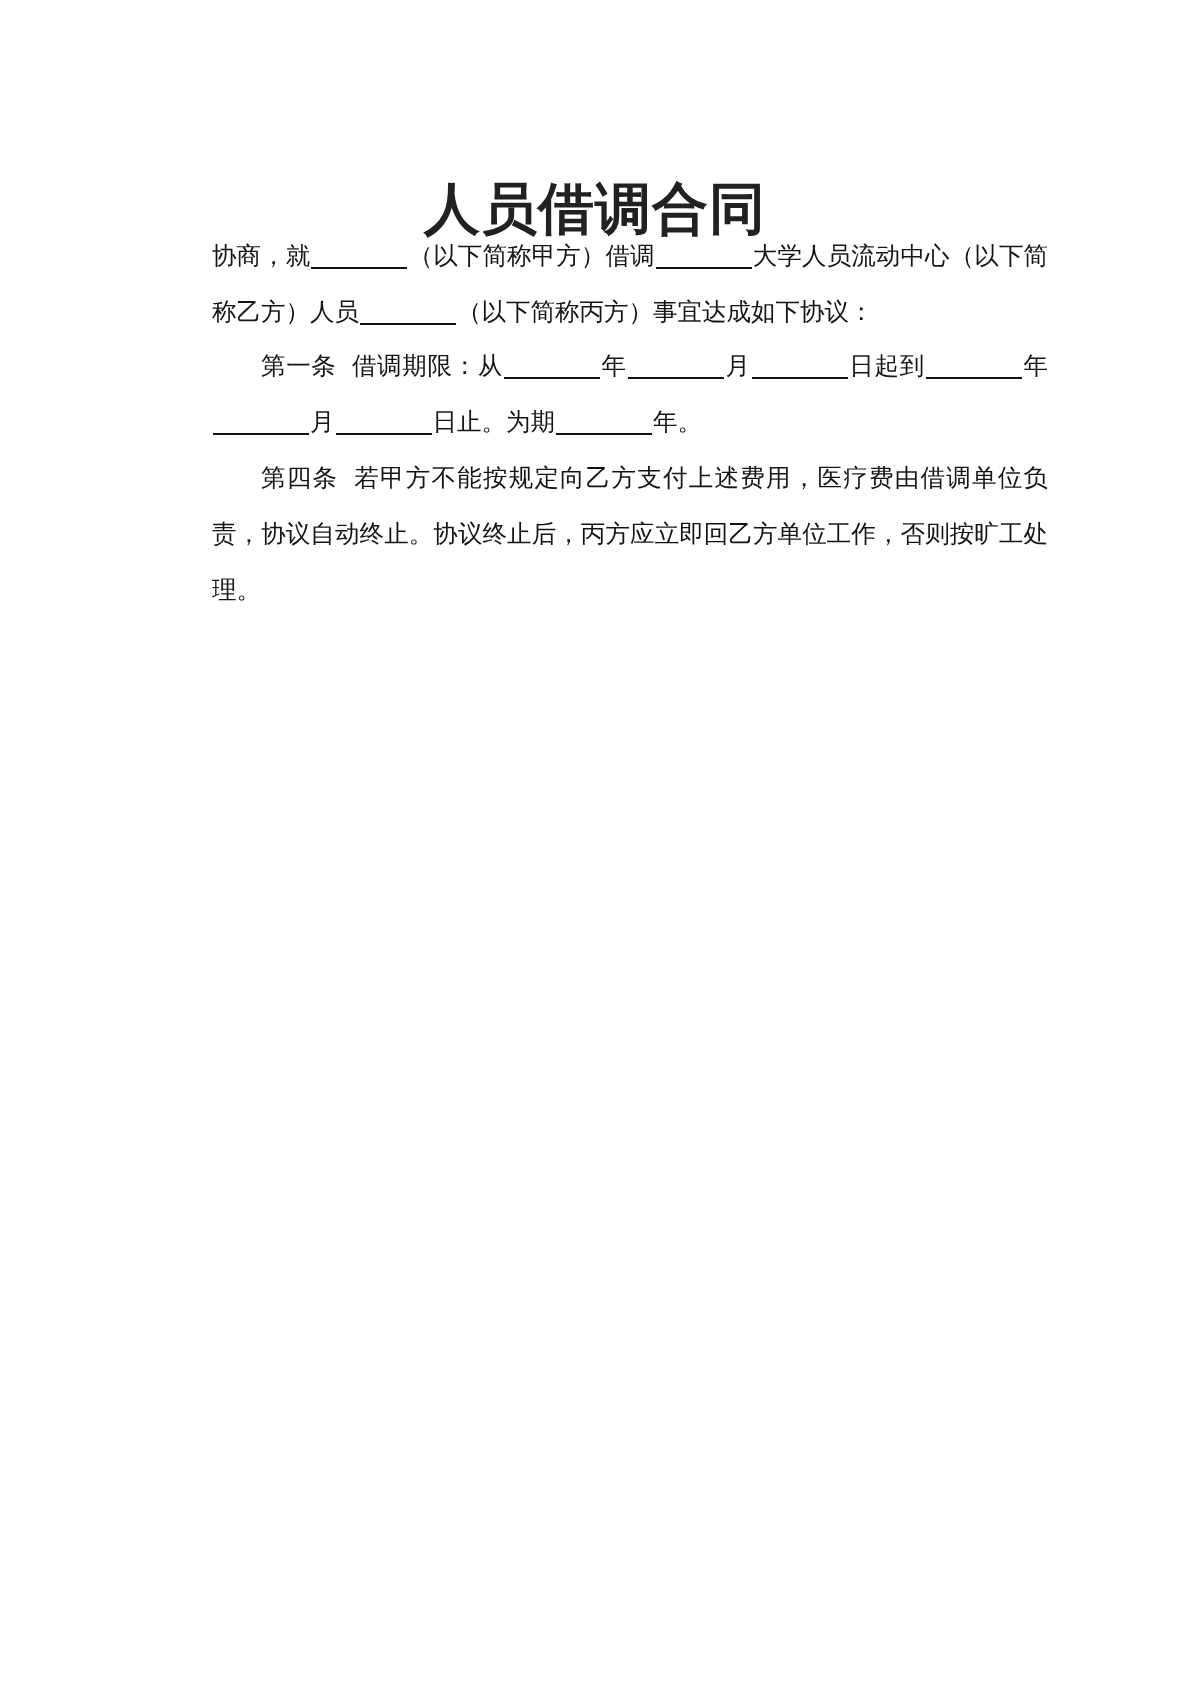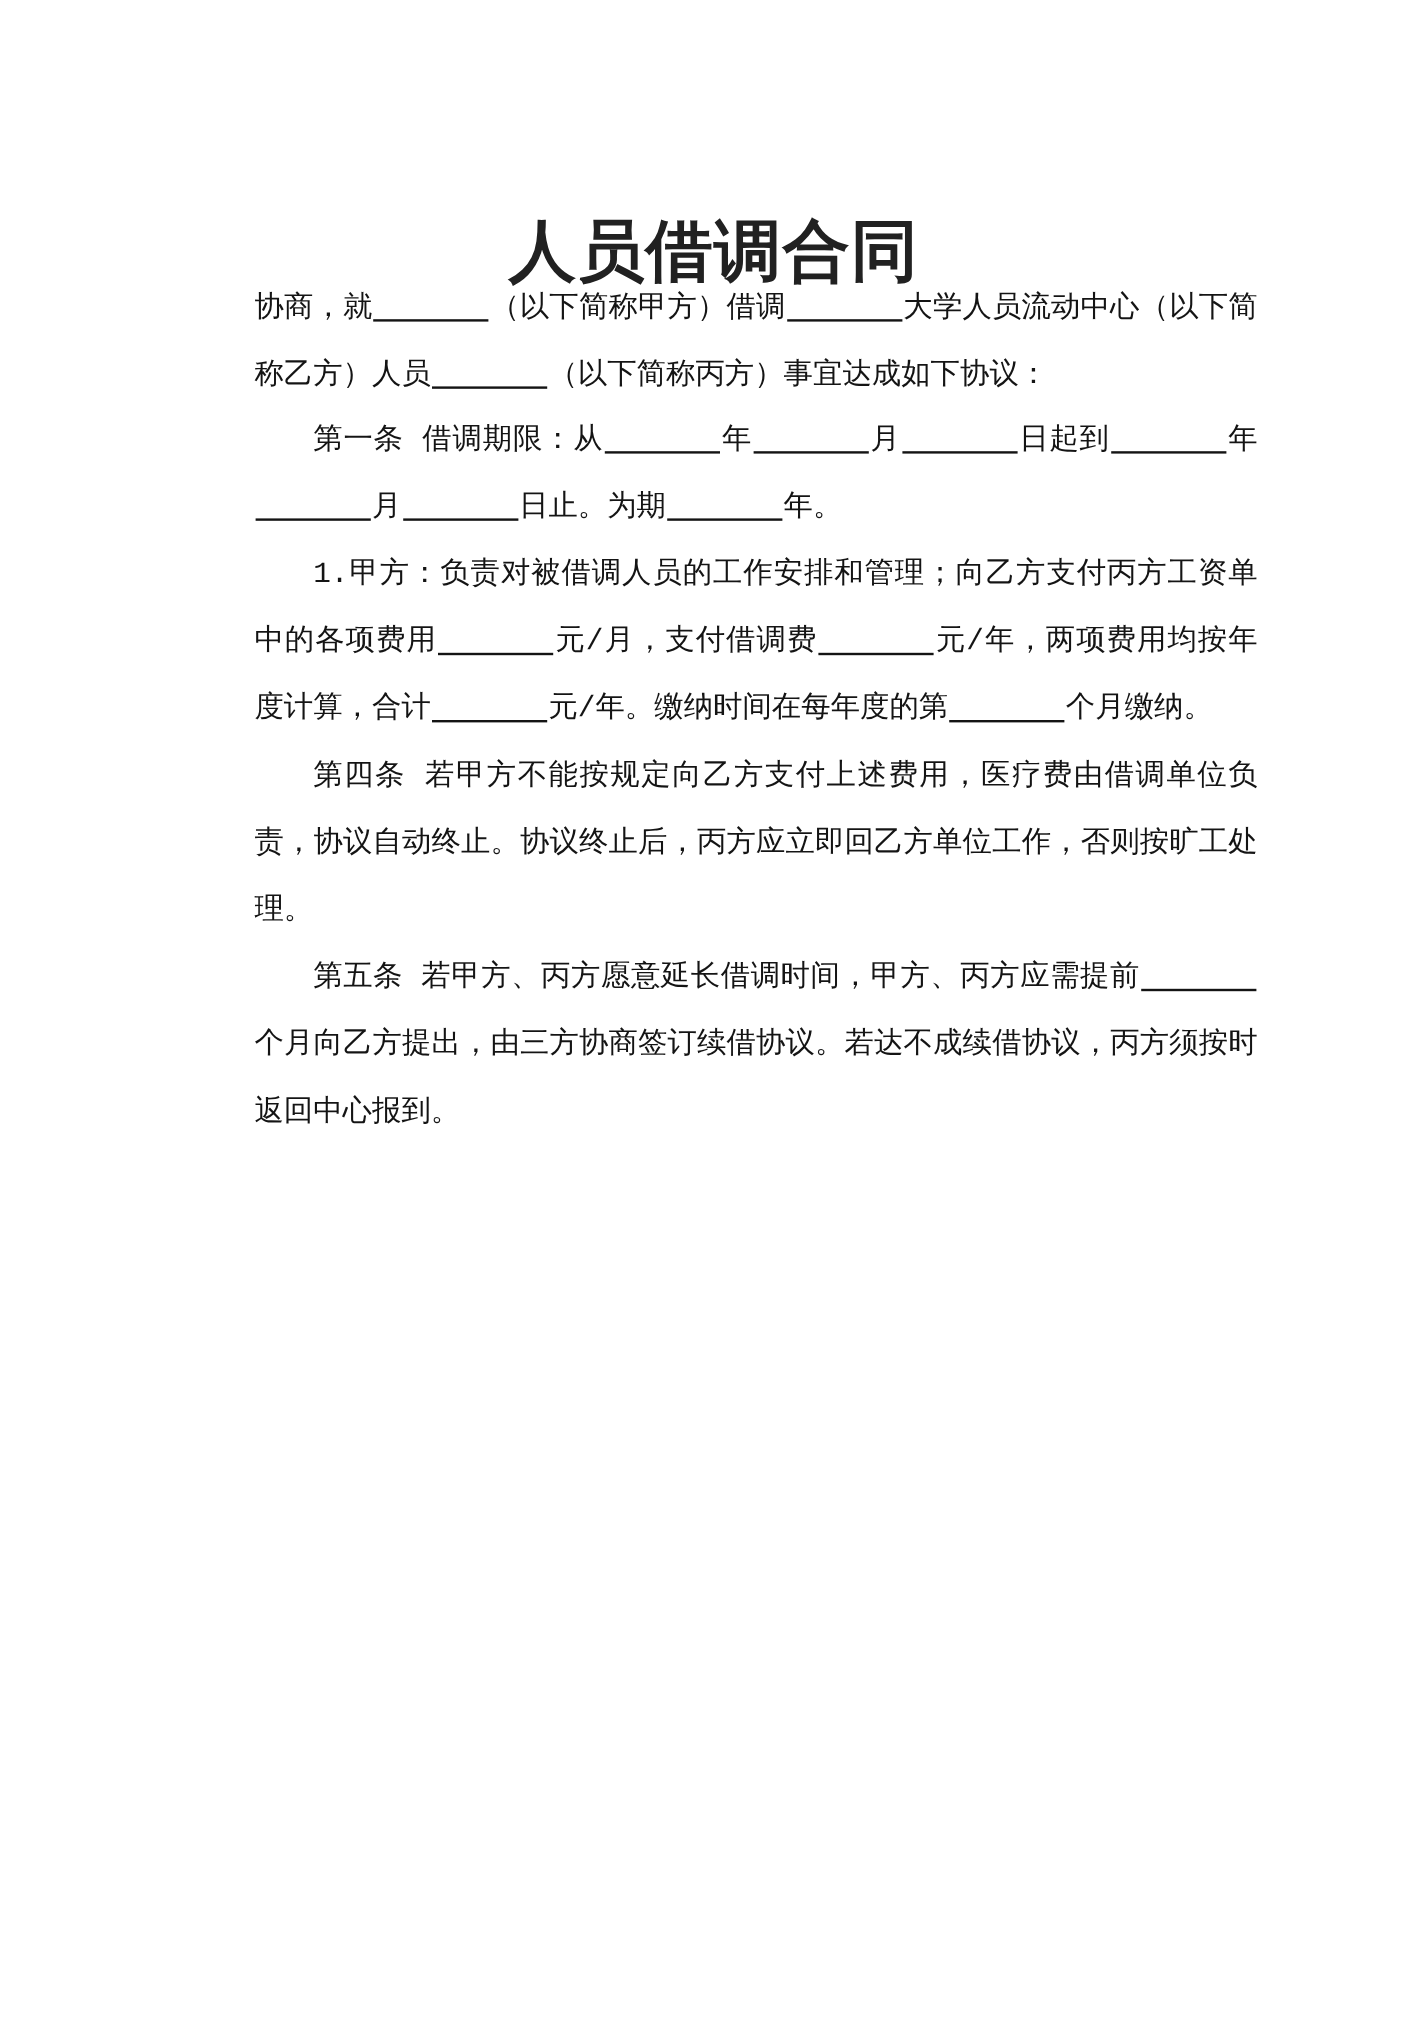--- a/index.html
+++ b/index.html
@@ -68,18 +68,16 @@
 </head>
 <body>
 
 <div class="page">
 
   <h1 class="doc-title">人员借调合同</h1>
 
   <div class="body-block">
       <p class="para"><span>协商，就</span><span class="blank w-md"></span><span>（以下简称甲方）借调</span><span class="blank w-md"></span><span>大学人员流动中心（以下简称乙方）人员</span><span class="blank w-md"></span><span>（以下简称丙方）事宜达成如下协议：</span></p>
       <p class="para indent"><span>第一条 借调期限：从</span><span class="blank w-md"></span><span>年</span><span class="blank w-md"></span><span>月</span><span class="blank w-md"></span><span>日起到</span><span class="blank w-md"></span><span>年</span><span class="blank w-md"></span><span>月</span><span class="blank w-md"></span><span>日止。为期</span><span class="blank w-md"></span><span>年。</span></p>
-      <p class="para indent"><span>1.甲方：负责对被借调人员的工作安排和管理；向乙方支付丙方工资单中的各项费用</span><span class="blank w-md"></span><span>元/月，支付借调费</span><span class="blank w-md"></span><span>元/年，两项费用均按年度计算，合计</span><span class="blank w-md"></span><span>元/年。缴纳时间在每年度的第</span><span class="blank w-md"></span><span>个月缴纳。</span></p>
       <p class="para indent"><span>第四条 若甲方不能按规定向乙方支付上述费用，医疗费由借调单位负责，协议自动终止。协议终止后，丙方应立即回乙方单位工作，否则按旷工处理。</span></p>
-      <p class="para indent"><span>第五条 若甲方、丙方愿意延长借调时间，甲方、丙方应需提前</span><span class="blank w-md"></span><span>个月向乙方提出，由三方协商签订续借协议。若达不成续借协议，丙方须按时返回中心报到。</span></p>
     </div>
 
 </div>
 
 </body></html>

